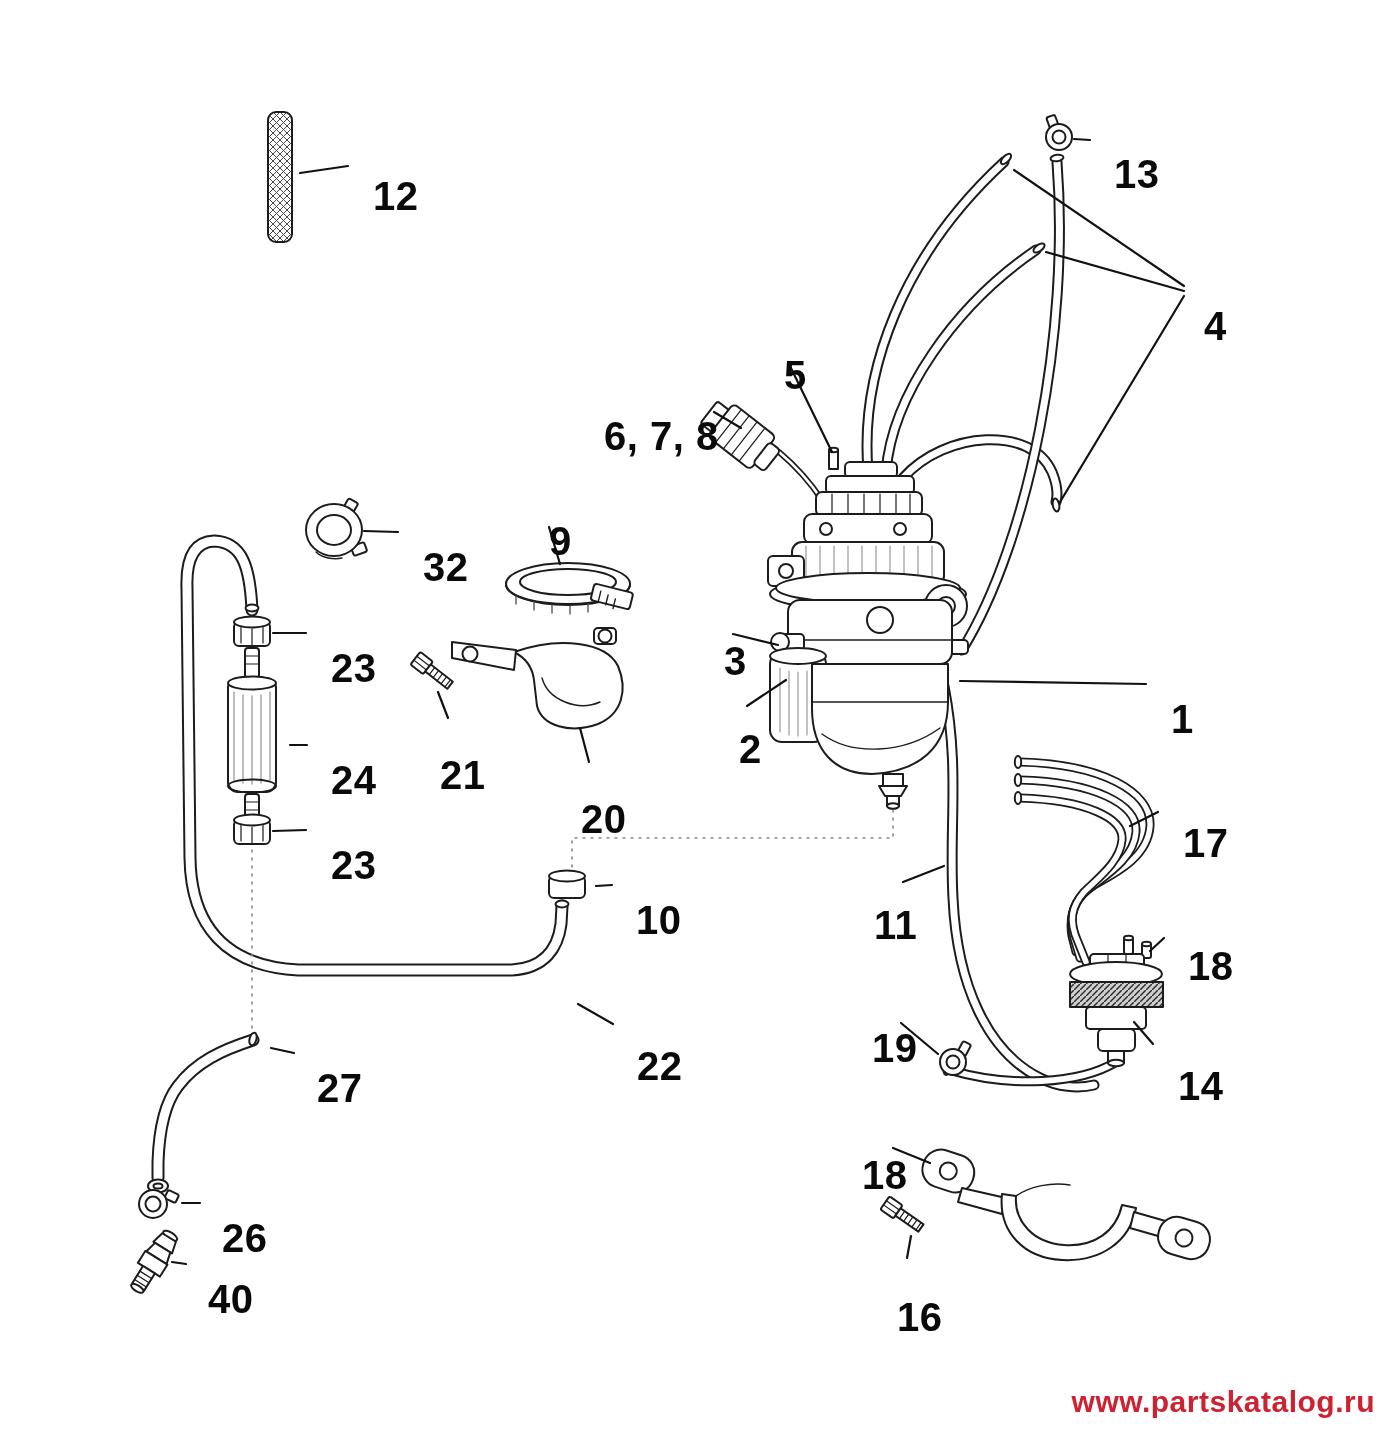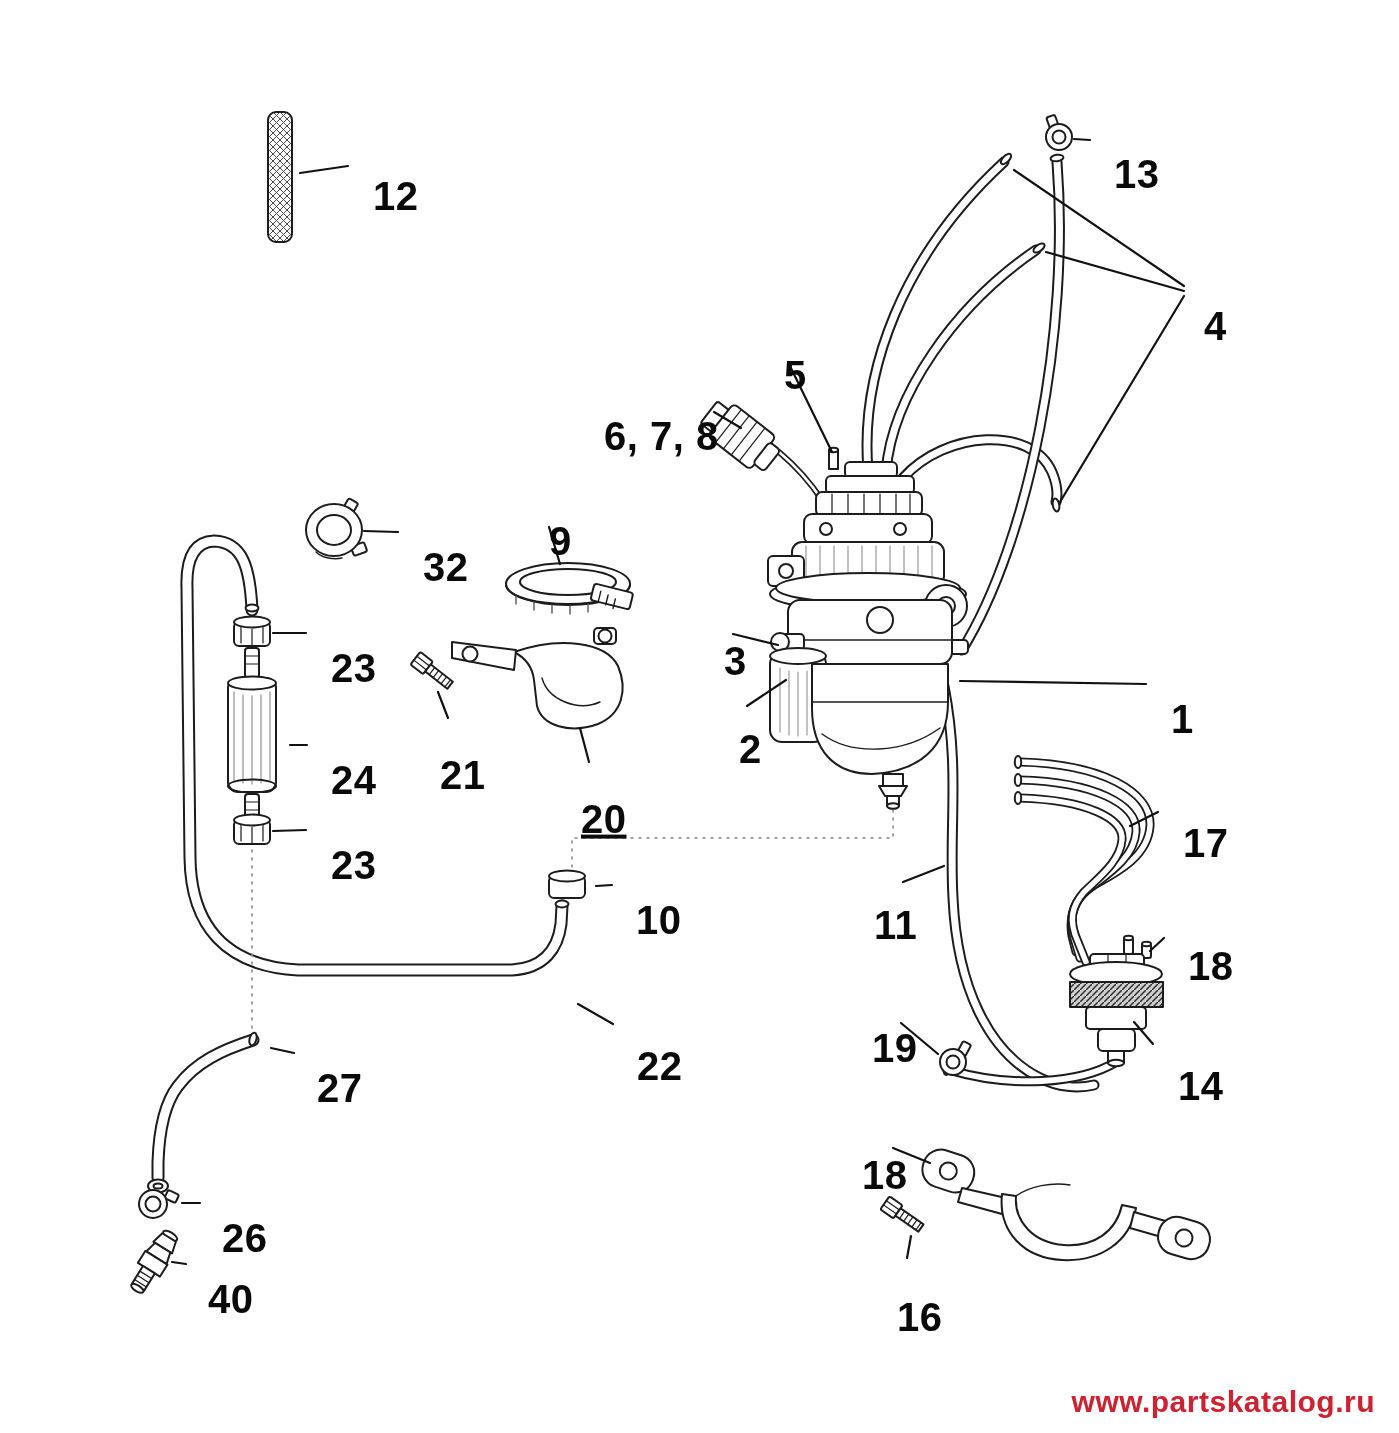--- a/index.html
+++ b/index.html
@@ -334,21 +334,21 @@
       <div class="callout" style="left: 768px; top: 340px;">5</div>
       <div class="callout" style="left: 588px; top: 401px;">6, 7, 8</div>
       <div class="callout" style="left: 533px; top: 506px;">9</div>
       <div class="callout" style="left: 407px; top: 532px;">32</div>
       <div class="callout" style="left: 315px; top: 633px;">23</div>
       <div class="callout" style="left: 708px; top: 626px;">3</div>
       <div class="callout" style="left: 723px; top: 714px;">2</div>
       <div class="callout" style="left: 1155px; top: 684px;">1</div>
       <div class="callout" style="left: 424px; top: 740px;">21</div>
       <div class="callout" style="left: 315px; top: 745px;">24</div>
-      <div class="callout" style="left: 565px; top: 784px; text-decoration: underline;">20</div>
+      <div class="callout" style="left: 565px; top: 784px;">20</div>
       <div class="callout" style="left: 1167px; top: 808px;">17</div>
       <div class="callout" style="left: 315px; top: 830px;">23</div>
       <div class="callout" style="left: 620px; top: 885px;">10</div>
       <div class="callout" style="left: 858px; top: 890px;">11</div>
       <div class="callout" style="left: 1172px; top: 931px;">18</div>
       <div class="callout" style="left: 856px; top: 1013px;">19</div>
       <div class="callout" style="left: 621px; top: 1031px;">22</div>
       <div class="callout" style="left: 1162px; top: 1051px;">14</div>
       <div class="callout" style="left: 301px; top: 1053px;">27</div>
       <div class="callout" style="left: 846px; top: 1140px;">18</div>

